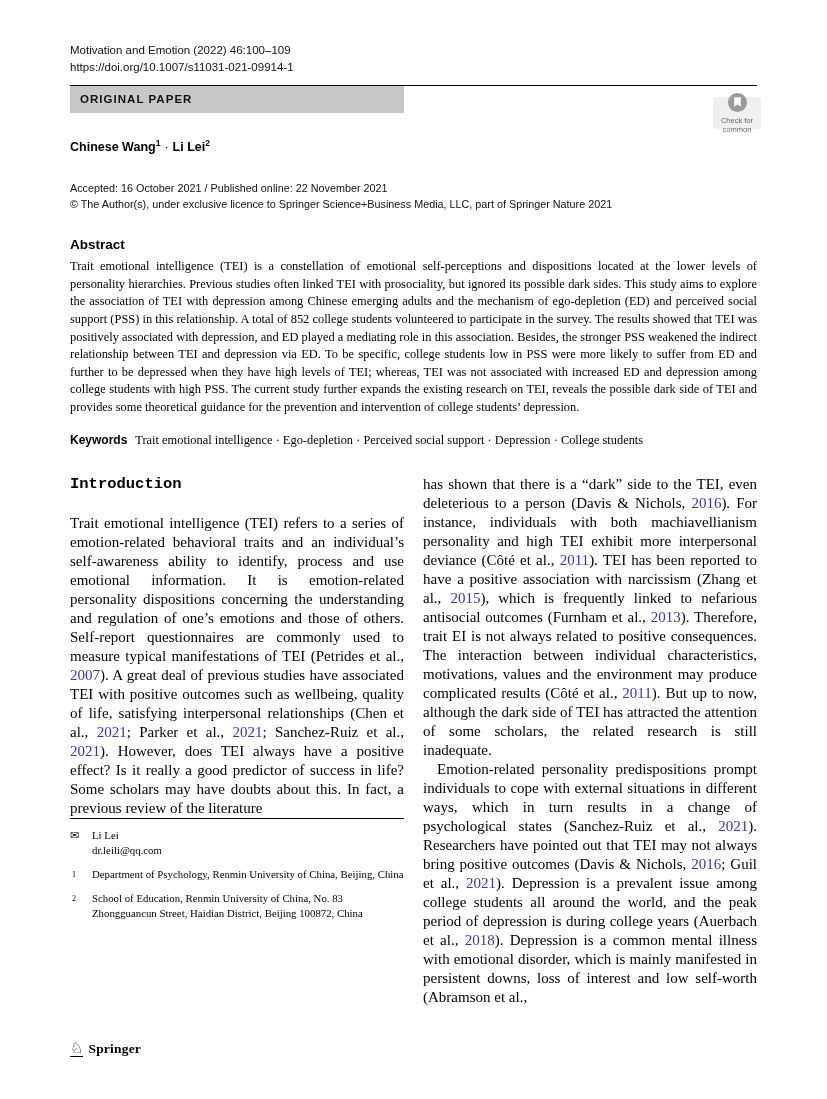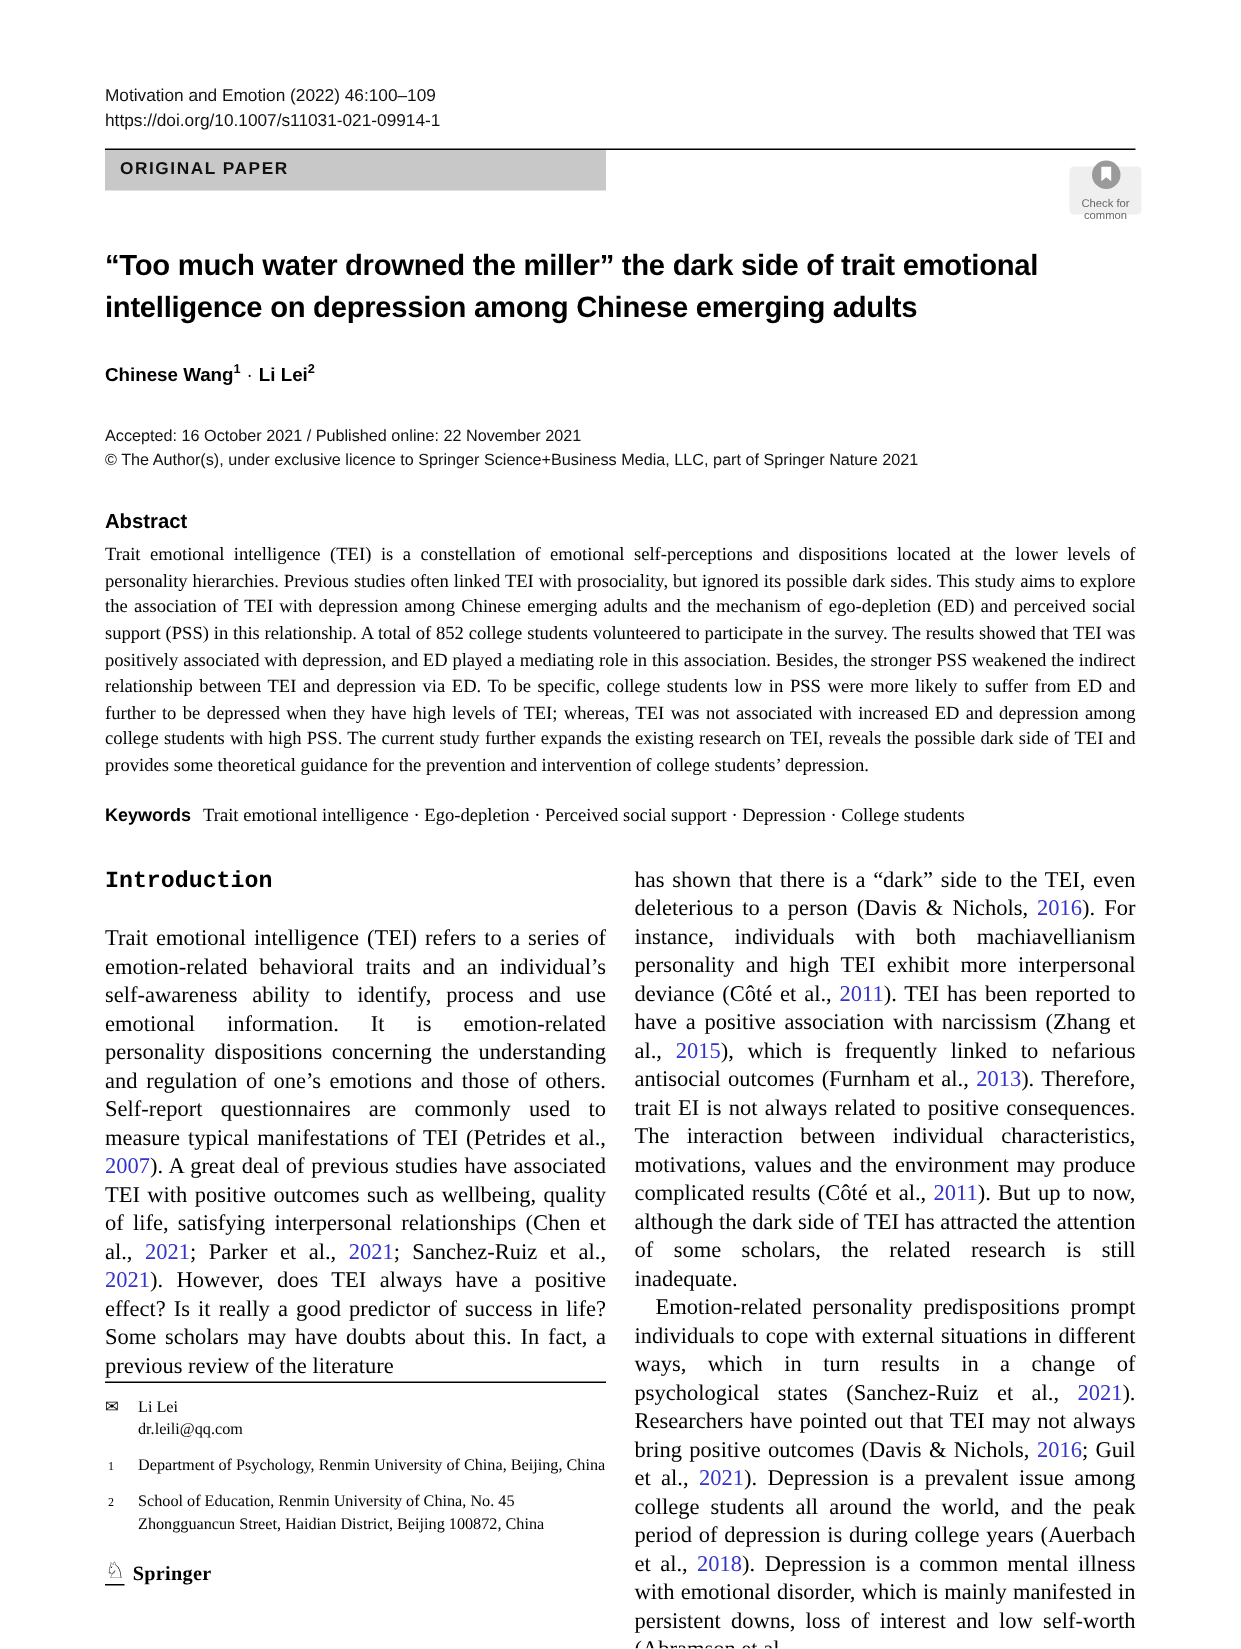--- a/index.html
+++ b/index.html
@@ -1,20 +1,20 @@
 <!DOCTYPE html>
 <html><head>
 <meta charset="utf-8">
 <style>
   html, body { margin: 0; padding: 0; background: #ffffff; }
   .page {
     position: relative;
     width: 827px; height: 1099px;
     box-sizing: border-box;
-    padding: 56px 70px 0 70px;
+    padding: 42px 70px 0 70px;
     background: #ffffff;
     color: #000;
     font-family: "Liberation Serif", serif;
     overflow: hidden;
   }
   
   .meta-line { font-family: "Liberation Sans", sans-serif; font-size: 11.5px; line-height: 17px; color: #111; }
   .header-rule { border-top: 1.6px solid #000; margin-top: 9px; }
   .banner-row { position: relative; height: 30px; }
   .banner {
@@ -83,21 +83,20 @@
           <path d="M7.2 5.2 h6.6 v9.6 l-3.3 -2.6 l-3.3 2.6 z" fill="#ffffff"></path>
         </svg>
       </span>
       <div class="check-text">
         <div>Check for</div>
         <div>common</div>
       </div>
     </div>
   </div>
 
-  <h1 class="title">“Too much water drowned the miller” the dark side of trait emotional intelligence on depression among Chinese emerging adults</h1>
 
   <div class="authors">
     <span><span>Chinese Wang</span><sup>1</sup></span><span class="sep">·</span><span><span>Li Lei</span><sup>2</sup></span>
   </div>
 
   <div class="dates-block">
     <div>Accepted: 16 October 2021 / Published online: 22 November 2021</div>
     <div>© The Author(s), under exclusive licence to Springer Science+Business Media, LLC, part of Springer Nature 2021</div>
   </div>
 
@@ -117,21 +116,21 @@
           <span class="env-icon">✉</span>
           <span>Li Lei</span>
         </div>
         <div class="email">dr.leili@qq.com</div>
         <div class="aff-row">
           <sup>1</sup>
           <span>Department of Psychology, Renmin University of China, Beijing, China</span>
         </div>
         <div class="aff-row">
           <sup>2</sup>
-          <span>School of Education, Renmin University of China, No. 45 Zhongguancun Street, Haidian District, Beijing 100872, China</span>
+          <span>School of Education, Renmin University of China, No. 83 Zhongguancun Street, Haidian District, Beijing 100872, China</span>
         </div>
       </div>
     </div>
     <div class="col">
       <p class="body-p">has shown that there is a “dark” side to the TEI, even deleterious to a person (Davis &amp; Nichols, <span class="cite">2016</span>). For instance, individuals with both machiavellianism personality and high TEI exhibit more interpersonal deviance (Côté et al., <span class="cite">2011</span>). TEI has been reported to have a positive association with narcissism (Zhang et al., <span class="cite">2015</span>), which is frequently linked to nefarious antisocial outcomes (Furnham et al., <span class="cite">2013</span>). Therefore, trait EI is not always related to positive consequences. The interaction between individual characteristics, motivations, values and the environment may produce complicated results (Côté et al., <span class="cite">2011</span>). But up to now, although the dark side of TEI has attracted the attention of some scholars, the related research is still inadequate.</p>
       <p class="body-p indent">Emotion-related personality predispositions prompt individuals to cope with external situations in different ways, which in turn results in a change of psychological states (Sanchez-Ruiz et al., <span class="cite">2021</span>). Researchers have pointed out that TEI may not always bring positive outcomes (Davis &amp; Nichols, <span class="cite">2016</span>; Guil et al., <span class="cite">2021</span>). Depression is a prevalent issue among college students all around the world, and the peak period of depression is during college years (Auerbach et al., <span class="cite">2018</span>). Depression is a common mental illness with emotional disorder, which is mainly manifested in persistent downs, loss of interest and low self-worth (Abramson et al.,</p>
     </div>
   </div>
 
   <div class="footer">

